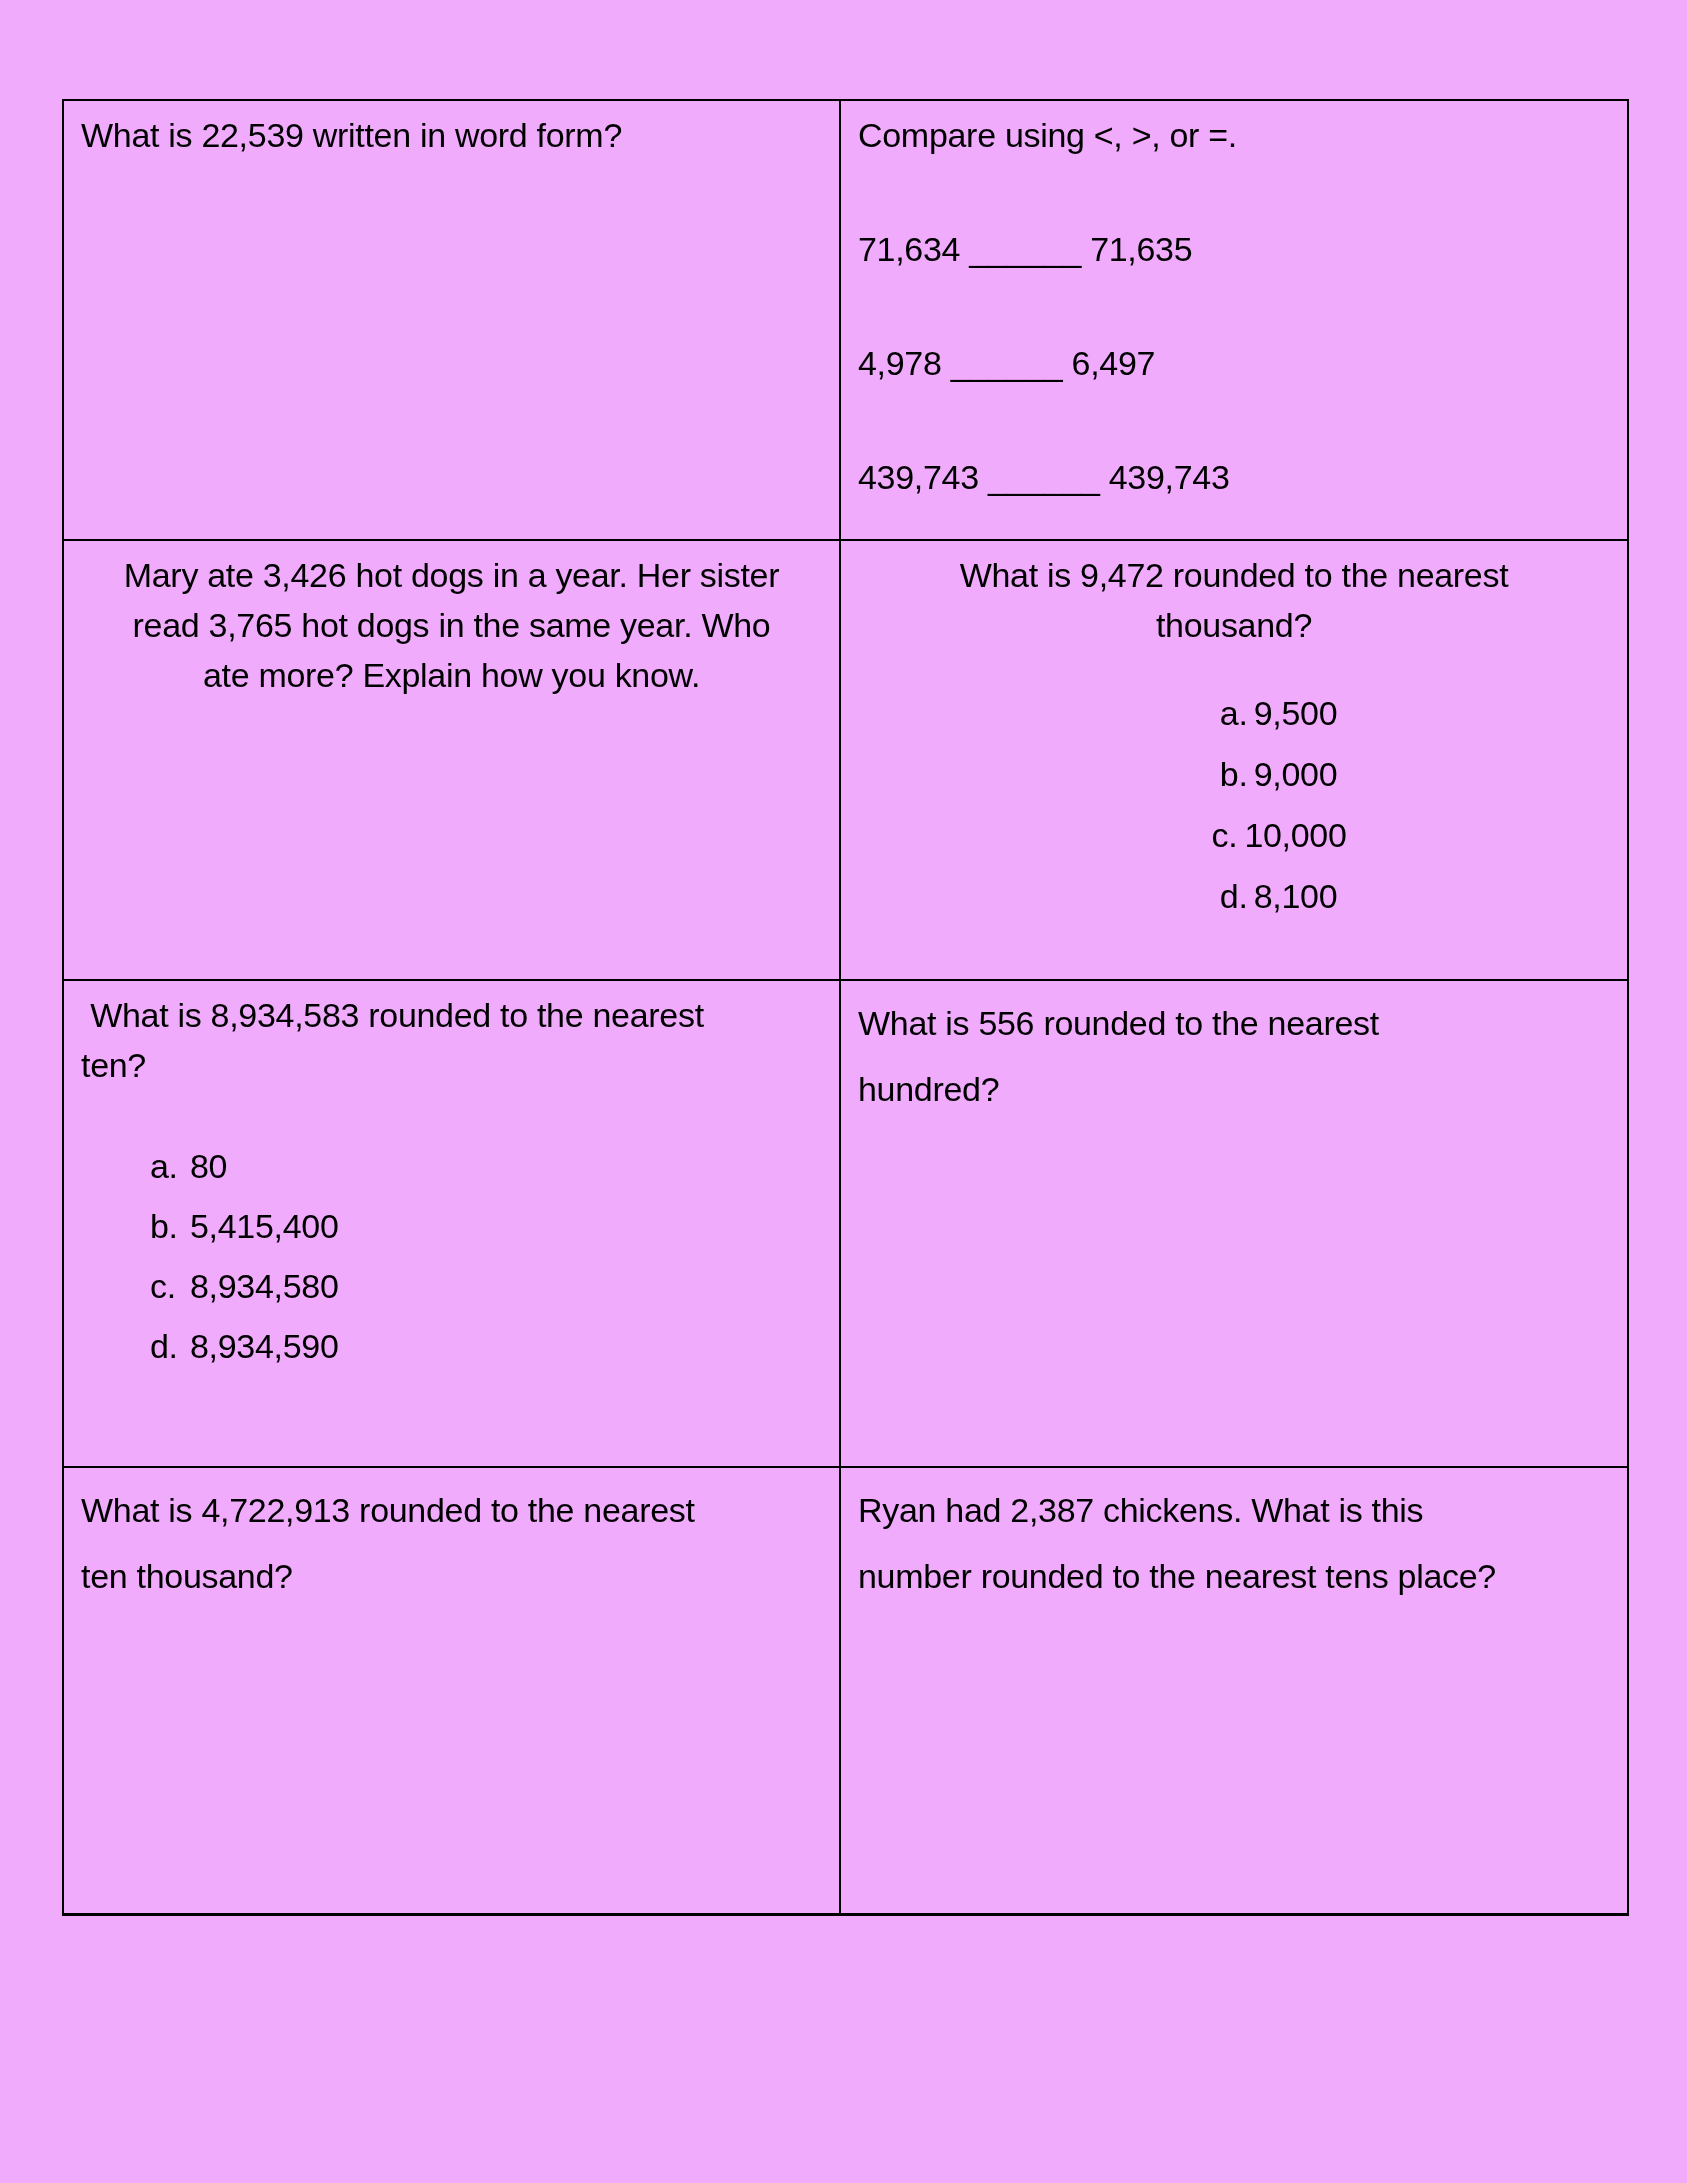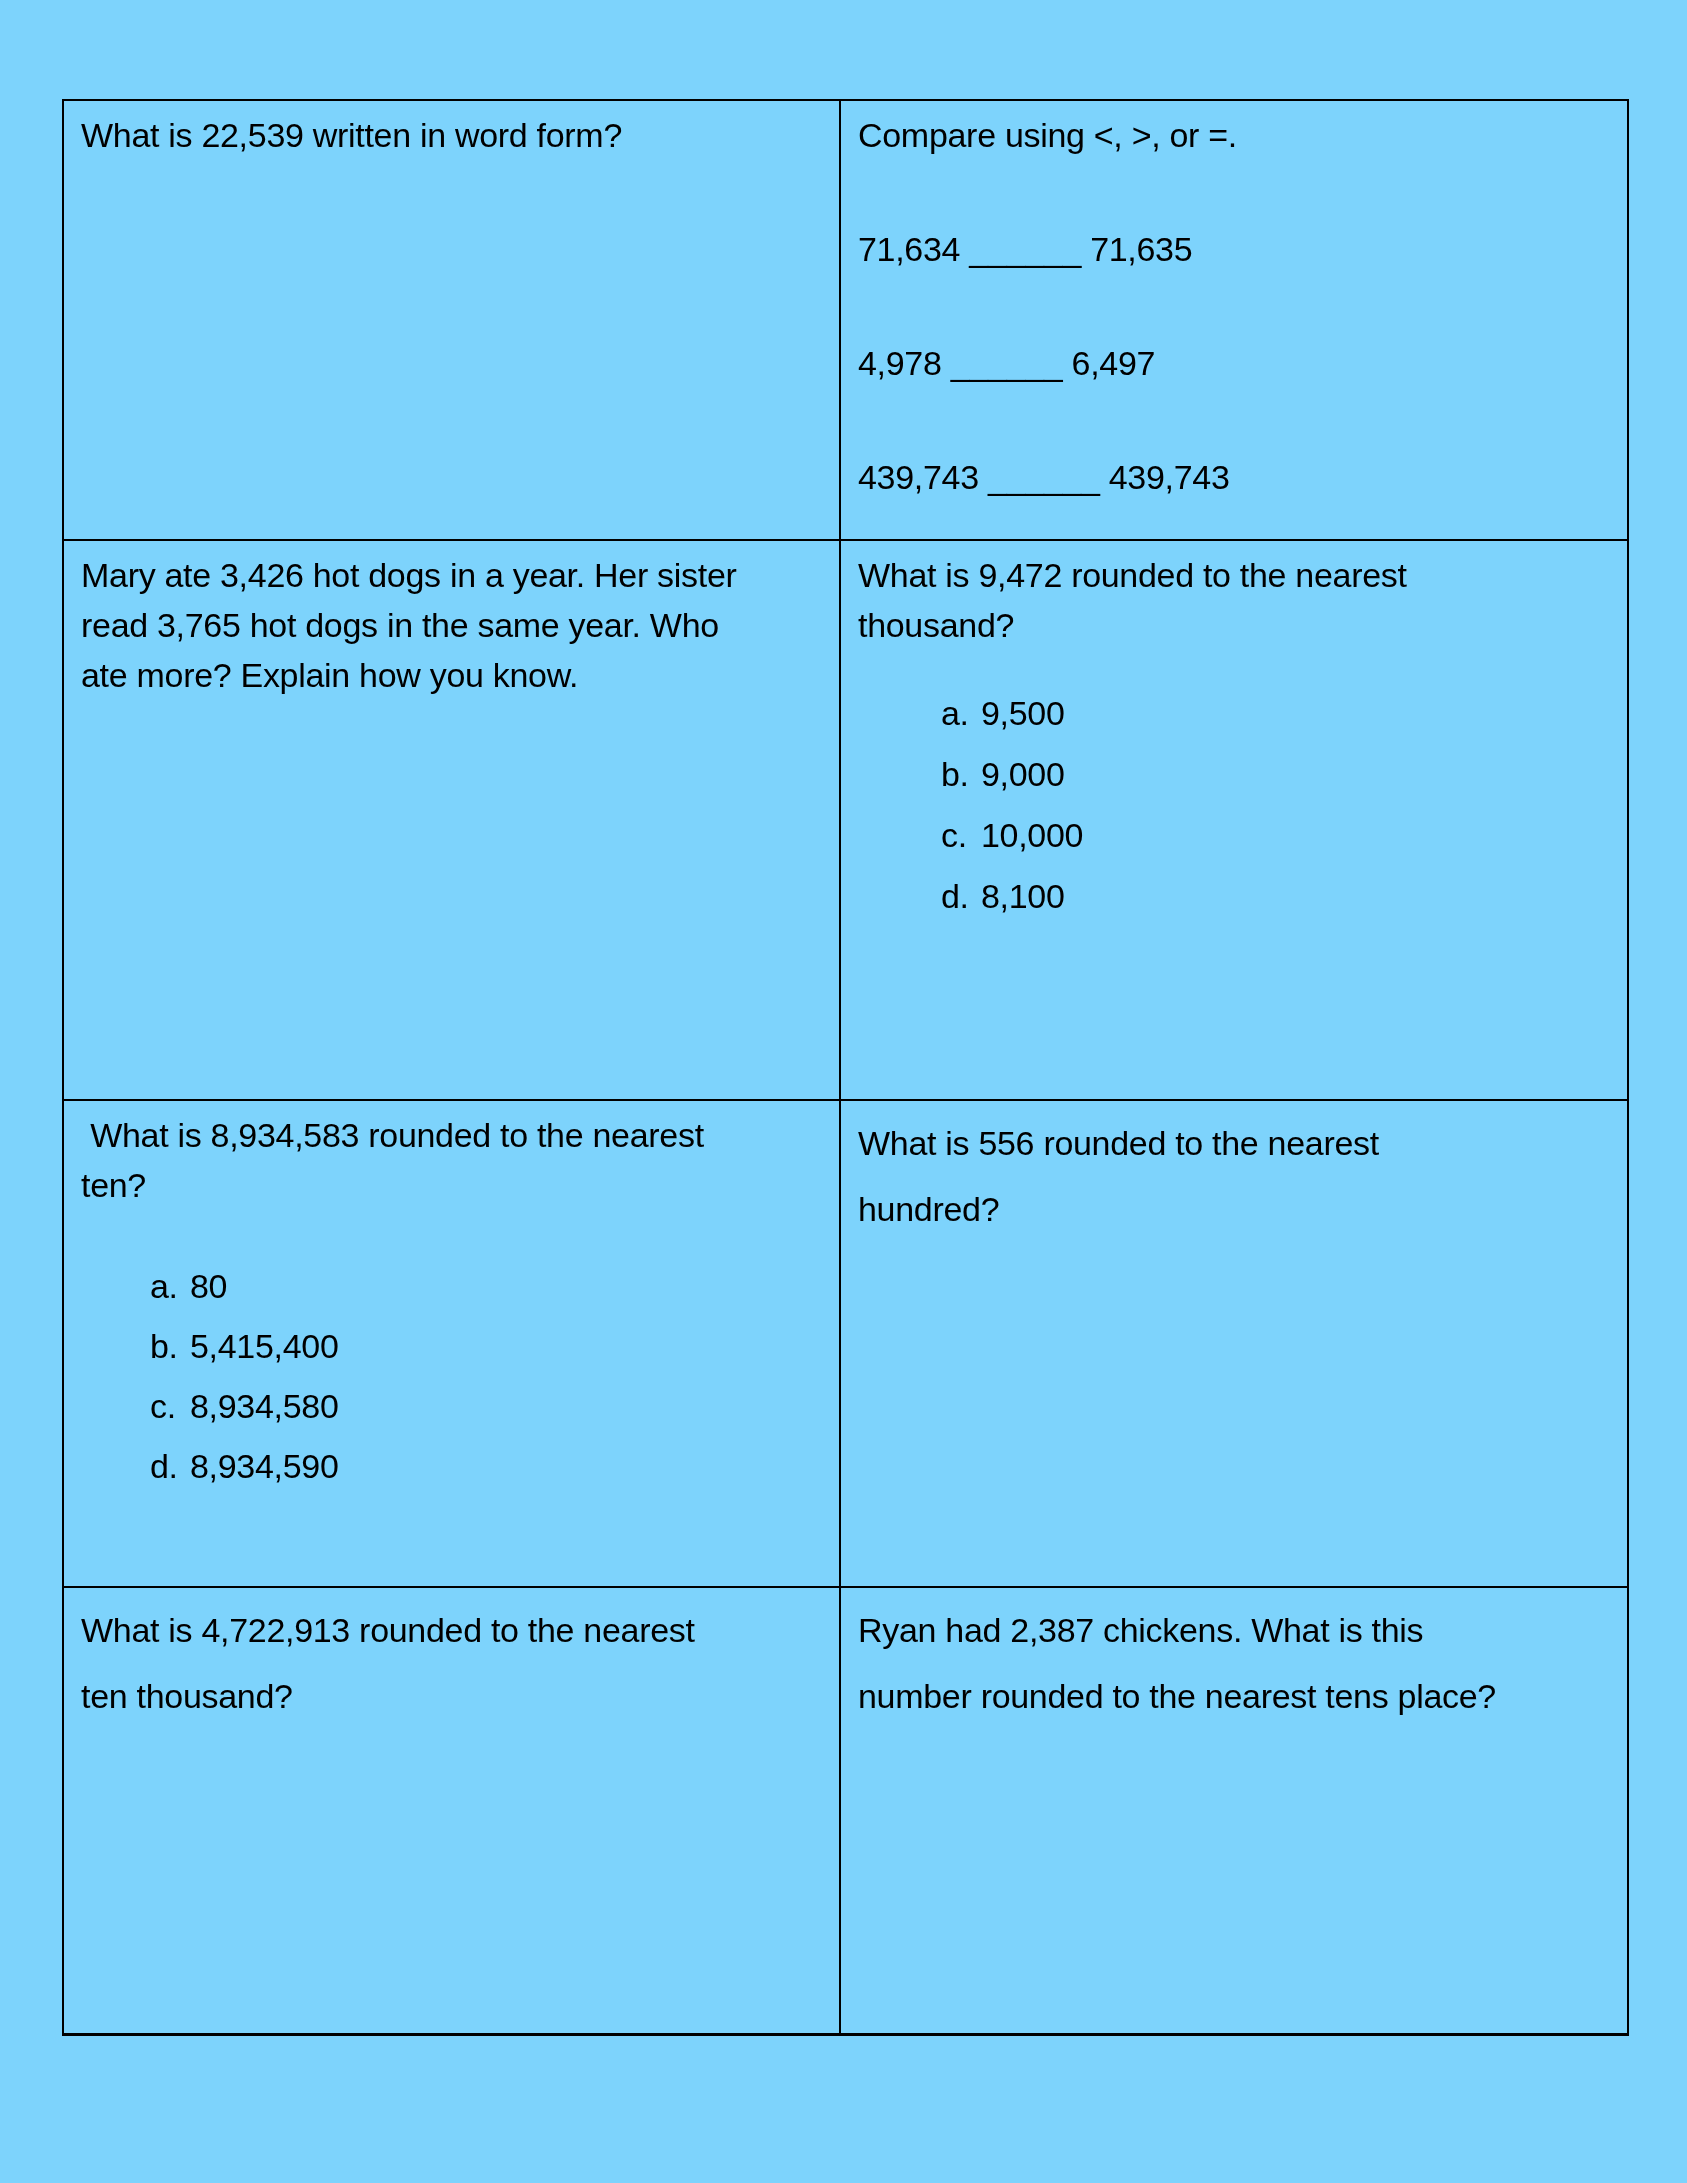--- a/index.html
+++ b/index.html
@@ -10,21 +10,21 @@
   body {
     width: 1687px;
     height: 2183px;
     font-family: "Liberation Sans", sans-serif;
     color: #000000;
   }
   .sheet {
     position: relative;
     width: 1687px;
     height: 2183px;
-    background: #7dd3fc;
+    background: #f0abfc;
     overflow: hidden;
   }
   table.qt {
     position: absolute;
     left: 62px;
     top: 99px;
     border-collapse: collapse;
     table-layout: fixed;
     border: 2px solid #000000;
     border-bottom: 3.3px solid #000000;
@@ -88,21 +88,21 @@
         <div class="line">What is 22,539 written in word form?</div>
       </td>
       <td class="cell">
         <div class="line">Compare using &lt;, &gt;, or =.</div>
         <div class="cmp-line">71,634 ______ 71,635</div>
         <div class="cmp-line">4,978 ______ 6,497</div>
         <div class="cmp-line">439,743 ______ 439,743</div>
       </td>
     </tr>
 
-    <tr style="height:560px;">
+    <tr style="height:440px;text-align:center;">
       <td class="cell">
         <div class="line">Mary ate 3,426 hot dogs in a year. Her sister</div>
         <div class="line">read 3,765 hot dogs in the same year. Who</div>
         <div class="line">ate more? Explain how you know.</div>
       </td>
       <td class="cell">
         <div class="line">What is 9,472 rounded to the nearest</div>
         <div class="line">thousand?</div>
         <div class="choices">
           <div class="choice">

